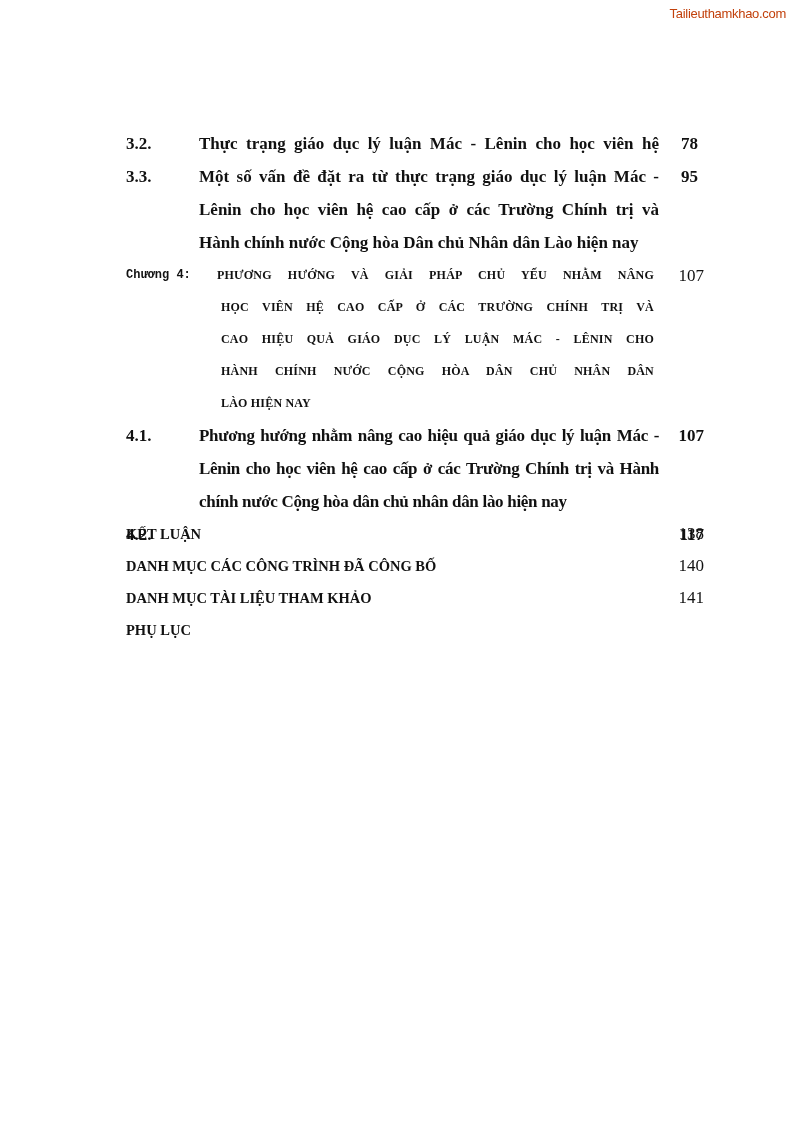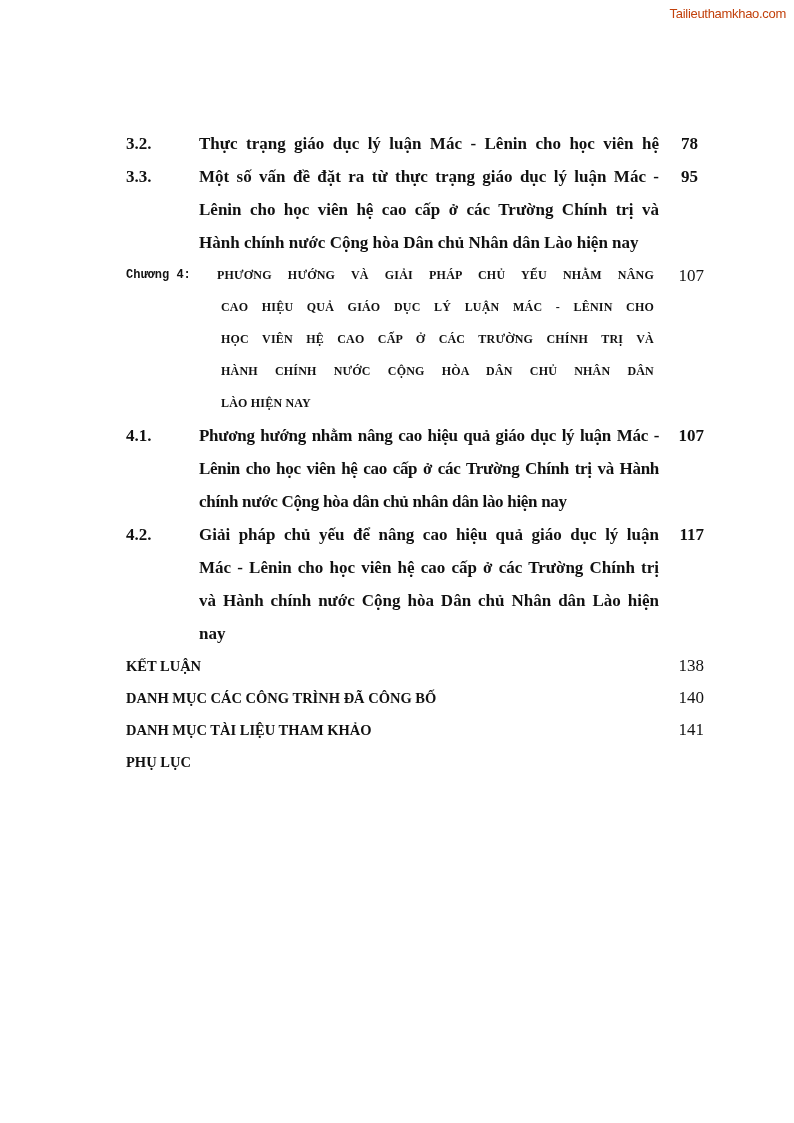--- a/index.html
+++ b/index.html
@@ -52,46 +52,40 @@
       <span class="line">Lênin cho học viên hệ cao cấp ở các Trường Chính trị và</span>
       <span class="line last">Hành chính nước Cộng hòa Dân chủ Nhân dân Lào hiện nay</span>
     </div>
     <span class="page" style="right:6px;">95</span>
   </div>
 
   <div class="row chapter">
     <span class="label">Chương 4:</span>
     <div class="ctext">
       <span class="line first">PHƯƠNG HƯỚNG VÀ GIẢI PHÁP CHỦ YẾU NHẰM NÂNG</span>
+      <span class="line">HỌC VIÊN HỆ CAO CẤP Ở CÁC TRƯỜNG CHÍNH TRỊ VÀ</span>
       <span class="line">CAO HIỆU QUẢ GIÁO DỤC LÝ LUẬN MÁC - LÊNIN CHO</span>
-      <span class="line">HỌC VIÊN HỆ CAO CẤP Ở CÁC TRƯỜNG CHÍNH TRỊ VÀ</span>
       <span class="line">HÀNH CHÍNH NƯỚC CỘNG HÒA DÂN CHỦ NHÂN DÂN</span>
       <span class="line last">LÀO HIỆN NAY</span>
     </div>
     <span class="page">107</span>
   </div>
 
   <div class="row">
     <span class="num">4.1.</span>
     <div class="text" style="letter-spacing:-0.3px;">
       <span class="line">Phương hướng nhằm nâng cao hiệu quả  giáo dục lý luận Mác -</span>
       <span class="line">Lênin cho học viên hệ cao cấp ở các Trường Chính trị và Hành</span>
       <span class="line last">chính nước Cộng hòa dân chủ nhân dân lào hiện nay</span>
     </div>
     <span class="page">107</span>
   </div>
 
   <div class="row">
     <span class="num">4.2.</span>
-    <div class="text">
-      <span class="line">Giải pháp chủ yếu để nâng cao hiệu quả giáo dục lý luận</span>
-      <span class="line">Mác - Lênin cho học viên hệ cao cấp ở các Trường Chính trị</span>
-      <span class="line">và Hành chính nước Cộng hòa Dân chủ Nhân dân Lào hiện</span>
-      <span class="line last">nay</span>
-    </div>
     <span class="page">117</span>
   </div>
 
   <div class="row section">
     <span>KẾT LUẬN</span>
     <span class="page">138</span>
   </div>
   <div class="row section">
     <span>DANH MỤC CÁC CÔNG TRÌNH ĐÃ CÔNG BỐ</span>
     <span class="page">140</span>

